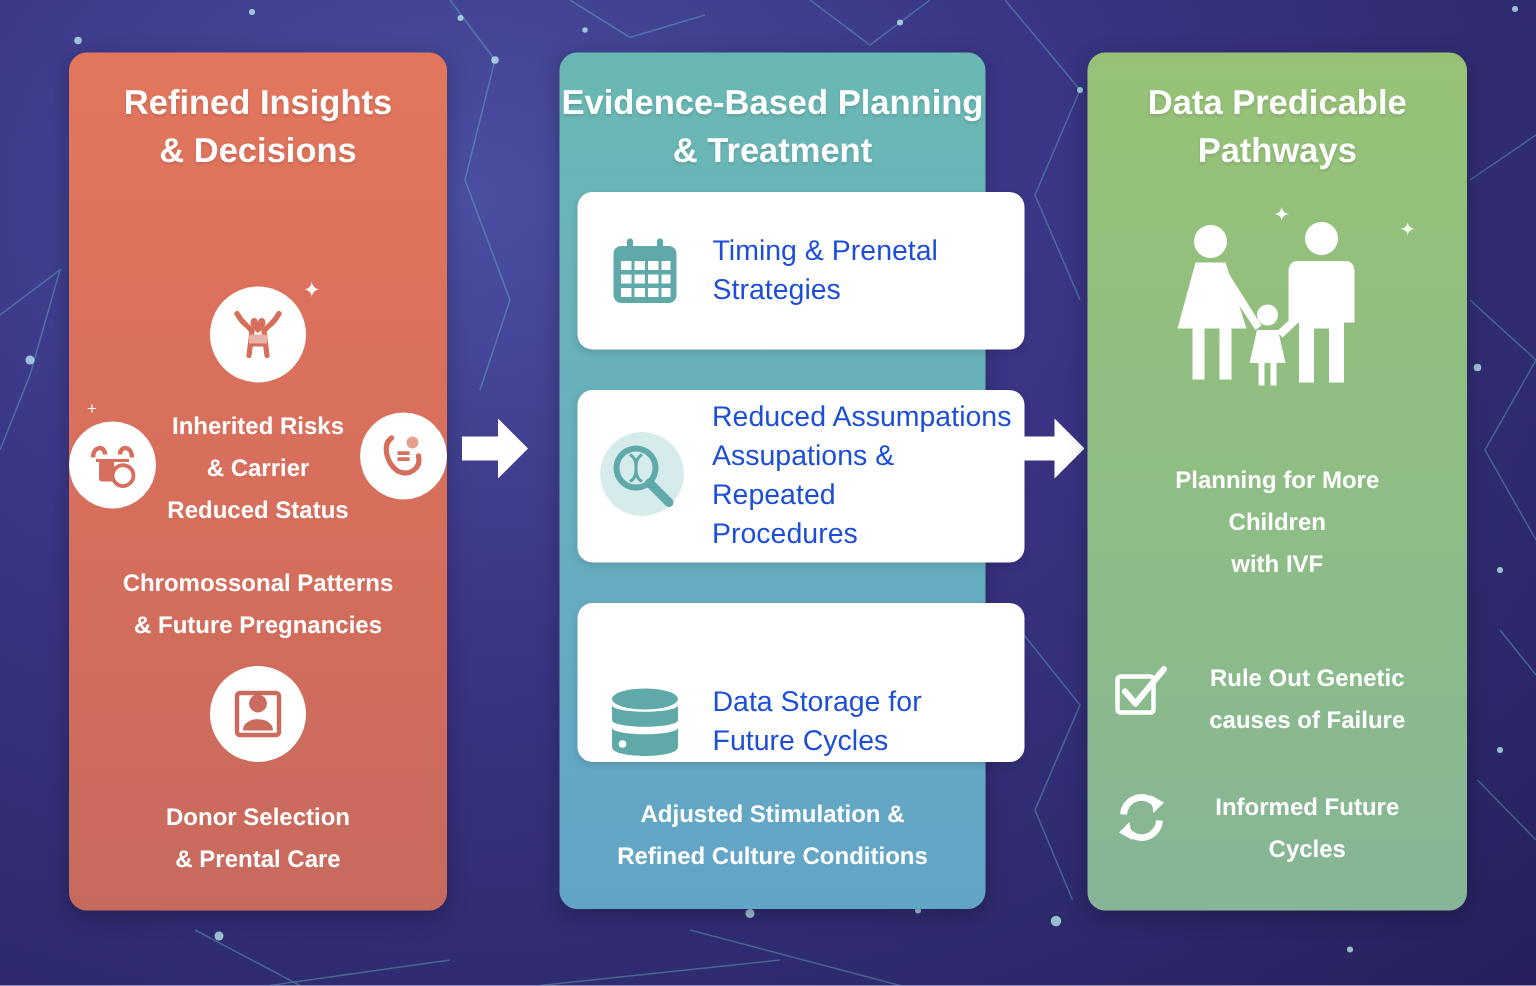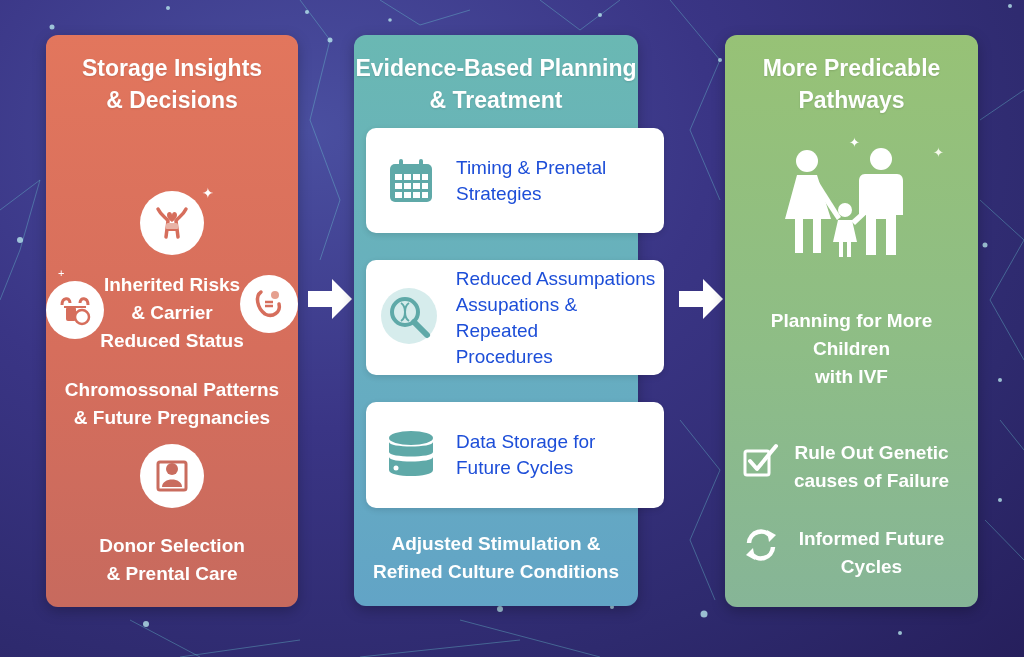--- a/index.html
+++ b/index.html
@@ -9,24 +9,24 @@
     font-family: "Liberation Sans", "DejaVu Sans", sans-serif;
     background: radial-gradient(ellipse at 30% 20%, #4a4fa0 0%, #3a3585 40%, #2e2a6e 75%, #261f5c 100%);
   }
   .bg-net { position: absolute; inset: 0; z-index: 0; }
   .panel {
     position: absolute; z-index: 1; border-radius: 12px;
     color: #fff; text-align: center;
     box-shadow: 0 4px 14px rgba(0,0,0,0.25);
   }
   .panel-left  { left: 46px;  top: 35px; width: 252px; height: 572px; background: linear-gradient(180deg, #e2765d 0%, #d66e5c 55%, #c76a5e 100%); }
-  .panel-mid   { left: 354px; top: 35px; width: 284px; height: 571px; background: linear-gradient(180deg, #6ab8b3 0%, #67aec0 55%, #62a4c6 100%); }
+  .panel-mid   { left: 373px; top: 35px; width: 284px; height: 571px; background: linear-gradient(180deg, #6ab8b3 0%, #67aec0 55%, #62a4c6 100%); }
   .panel-right { left: 725px; top: 35px; width: 253px; height: 572px; background: linear-gradient(180deg, #97c276 0%, #8ebd86 55%, #86b597 100%); }
   .ptitle { position: absolute; left: 0; right: 0; font-weight: bold; font-size: 23px; line-height: 32px; text-shadow: 0 1px 2px rgba(0,0,0,0.12); }
-  .txt { position: absolute; left: 0; right: 0; font-weight: bold; font-size: 19px; line-height: 28px; }
+  .txt { position: absolute; left: 0; right: 0; font-weight: bold; font-size: 16px; line-height: 28px; }
   .icon-circle { position: absolute; width: 58px; height: 58px; border-radius: 50%; background: #fff; display: flex; align-items: center; justify-content: center; }
   .card {
     position: absolute; left: 12px; width: 298px; background: #fff; border-radius: 10px;
     display: flex; align-items: center; color: #1d4ed8;
     box-shadow: 0 2px 6px rgba(0,0,0,0.12);
   }
   .card .cicon { width: 90px; display: flex; justify-content: center; align-items: center; }
   .card .ctext { font-size: 19px; line-height: 26px; text-align: left; }
   .arrow { position: absolute; z-index: 1; }
 </style>
@@ -63,21 +63,21 @@
       <circle cx="330" cy="660" r="2"></circle>
       <circle cx="612" cy="607" r="2"></circle>
     <circle cx="390" cy="20" r="1.8"></circle>
       <circle cx="600" cy="15" r="2"></circle>
       <circle cx="1000" cy="500" r="2"></circle>
   </g>
 </svg>
 
 <div class="panel panel-left">
   <div class="ptitle" style="top:17px;">
-    <div>Storage Insights</div>
+    <div>Refined Insights</div>
     <div>&amp; Decisions</div>
   </div>
 
   <div class="icon-circle" style="left:94px; top:156px; width:64px; height:64px;">
     <svg width="40" height="40" viewBox="0 0 40 40">
       <path d="M6,6 C10,14 14,14 16,18 L14,34 M34,6 C30,14 26,14 24,18 L26,34" stroke="#d66e5c" stroke-width="3.5" fill="none" stroke-linecap="round"></path>
       <path d="M15,12 C15,8 20,8 20,12 C20,8 25,8 25,12 C25,16 20,19 20,19 C20,19 15,16 15,12 Z" fill="#d66e5c"></path>
       <rect x="14" y="20" width="12" height="7" rx="2" fill="#e8b3a6"></rect>
       <line x1="14" y1="27" x2="26" y2="27" stroke="#d66e5c" stroke-width="2"></line>
     </svg>
@@ -174,21 +174,21 @@
         <path d="M20,15 C28,20 20,28 28,33 M28,15 C20,20 28,28 20,33" stroke="#5fa9a8" stroke-width="2" fill="none"></path>
       </svg>
     </div>
     <div class="ctext">
       <div>Reduced Assumpations</div>
       <div>Assupations &amp; Repeated</div>
       <div>Procedures</div>
     </div>
   </div>
 
-  <div class="card" style="top:367px; height:106px;">
+  <div class="card" style="top:367px; height:106px;align-items:flex-end;">
     <div class="cicon">
       <svg width="48" height="50" viewBox="0 0 48 50">
         <ellipse cx="24" cy="8" rx="22" ry="7" fill="#5fa9a8"></ellipse>
         <path d="M2,12 L2,22 C2,28 46,28 46,22 L46,12 C46,18 2,18 2,12 Z" fill="#5fa9a8"></path>
         <path d="M2,27 L2,40 C2,48 46,48 46,40 L46,27 C46,33 2,33 2,27 Z" fill="#5fa9a8"></path>
         <circle cx="9" cy="38" r="2.5" fill="#ffffff"></circle>
       </svg>
     </div>
     <div class="ctext">
       <div>Data Storage for</div>
@@ -201,21 +201,21 @@
     <div>Refined Culture Conditions</div>
   </div>
 </div>
 
 <svg class="arrow" style="left:679px; top:279px;" width="44" height="40" viewBox="0 0 44 40">
   <path d="M0,12 L24,12 L24,0 L44,20 L24,40 L24,28 L0,28 Z" fill="#ffffff"></path>
 </svg>
 
 <div class="panel panel-right">
   <div class="ptitle" style="top:17px;">
-    <div>More Predicable</div>
+    <div>Data Predicable</div>
     <div>Pathways</div>
   </div>
 
   <span style="position:absolute; left:124px; top:100px; font-size:13px; color:#fff;">✦</span>
   <span style="position:absolute; left:208px; top:110px; font-size:13px; color:#f4f9ea;">✦</span>
 
   <svg style="position:absolute; left:58px; top:112px;" width="130" height="112" viewBox="0 0 130 112">
     <g fill="#ffffff">
       <circle cx="24" cy="14" r="11"></circle>
       <path d="M14,28 L34,28 L48,72 L38,72 L38,106 L30,106 L30,72 L20,72 L20,106 L12,106 L12,72 L2,72 L14,28 Z"></path>

